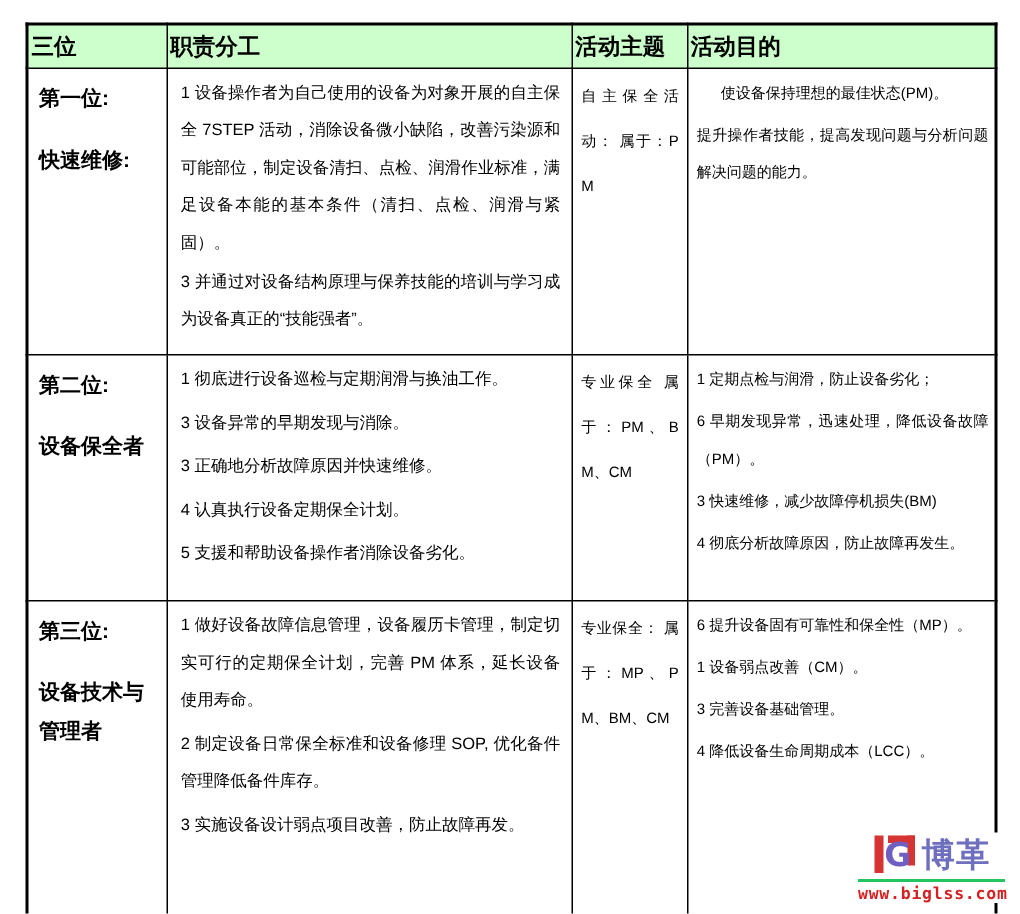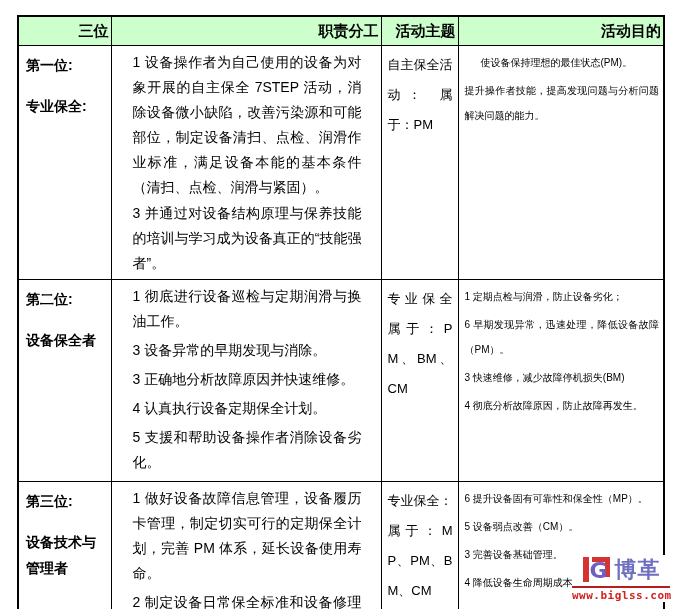--- a/index.html
+++ b/index.html
@@ -17,44 +17,44 @@
     border:2px solid #000;
   }
   .tpm th, .tpm td {
     border:1px solid #000;
     vertical-align:top;
     word-break:break-all;
   }
   .tpm th {
     background:#ccffcc;
     font-size:15px; font-weight:bold;
-    text-align:right; vertical-align:middle;
+    text-align:left; vertical-align:middle;
     height:24px; padding:2px;
   }
   tr.r1 > td { height:182px; }
   tr.r2 > td { height:155px; }
   tr.r3 > td { height:206px; }
 
   td.pos { padding:6px 2px 2px 7px; }
   td.pos p {
     margin:0 0 15px; line-height:26px;
     font-size:14px; font-weight:bold; white-space:nowrap;
   }
 
   td.duties { padding:4px 3px 2px 5px; }
   td.duties p {
-    margin:0 16px 4px; line-height:25px;
-    font-size:14px; text-align:justify;
+    margin:0 4px 4px; line-height:25px;
+    font-size:11px; text-align:justify;
   }
   tr.r1 td.duties p { margin-bottom:1px; }
 
   td.theme { padding:4px 5px 2px 6px; }
   td.theme p {
     margin:0; line-height:30px;
-    font-size:13px; text-align:justify;
+    font-size:10px; text-align:justify;
   }
 
   td.purpose { padding:4px 4px 2px 6px; }
   td.purpose p {
     margin:0 0 3px; line-height:25px;
     font-size:10px; text-align:justify;
   }
   p.indent { text-indent:1.6em; }
 
   
@@ -72,21 +72,21 @@
   .wm-gpurple {
     position:absolute; left:8px; top:2px;
     font-size:22px; line-height:26px; font-weight:bold;
     color:#6f5fc0; font-family:"DejaVu Sans",sans-serif;
   }
   .wm-name {
     font-size:22px; font-weight:bold; color:#6f6fc0; letter-spacing:1px;
     line-height:28px; white-space:nowrap;
   }
   .wm-url {
-    margin-top:1px; border-top:2px solid #b91c1c; padding-top:1px;
+    margin-top:1px; border-top:2px solid #22c55e; padding-top:1px;
     color:#d42222; font-weight:bold; font-size:11px;
     font-family:"DejaVu Sans Mono",monospace; letter-spacing:0.5px;
     white-space:nowrap;
   }
 </style>
 </head>
 <body>
 
 <div class="page">
 
@@ -102,21 +102,21 @@
         <th>三位</th>
         <th>职责分工</th>
         <th>活动主题</th>
         <th>活动目的</th>
       </tr>
     </thead>
     <tbody>
       <tr class="r1">
         <td class="pos">
           <p>第一位:</p>
-          <p>专业保全:</p>
+          <p>快速维修:</p>
         </td>
         <td class="duties">
           <p>1 设备操作者为自己使用的设备为对象开展的自主保全 7STEP 活动，消除设备微小缺陷，改善污染源和可能部位，制定设备清扫、点检、润滑作业标准，满足设备本能的基本条件（清扫、点检、润滑与紧固）。</p>
           <p>3 并通过对设备结构原理与保养技能的培训与学习成为设备真正的“技能强者”。</p>
         </td>
         <td class="theme">
           <p>自主保全活动： 属于：PM</p>
         </td>
         <td class="purpose">
           <p class="indent">使设备保持理想的最佳状态(PM)。</p>
@@ -156,21 +156,21 @@
           <p>1 做好设备故障信息管理，设备履历卡管理，制定切实可行的定期保全计划，完善 PM 体系，延长设备使用寿命。</p>
           <p>2 制定设备日常保全标准和设备修理 SOP, 优化备件管理降低备件库存。</p>
           <p>3 实施设备设计弱点项目改善，防止故障再发。</p>
 
         </td>
         <td class="theme">
           <p>专业保全： 属于：MP、PM、BM、CM</p>
         </td>
         <td class="purpose">
           <p>6 提升设备固有可靠性和保全性（MP）。</p>
-          <p>5 设备弱点改善（CM）。</p>
+          <p>1 设备弱点改善（CM）。</p>
           <p>3 完善设备基础管理。</p>
           <p>4 降低设备生命周期成本（LCC）。</p>
         </td>
       </tr>
     </tbody>
   </table>
 
   <div class="watermark">
     <div class="wm-top">
       <span class="wm-logo">

